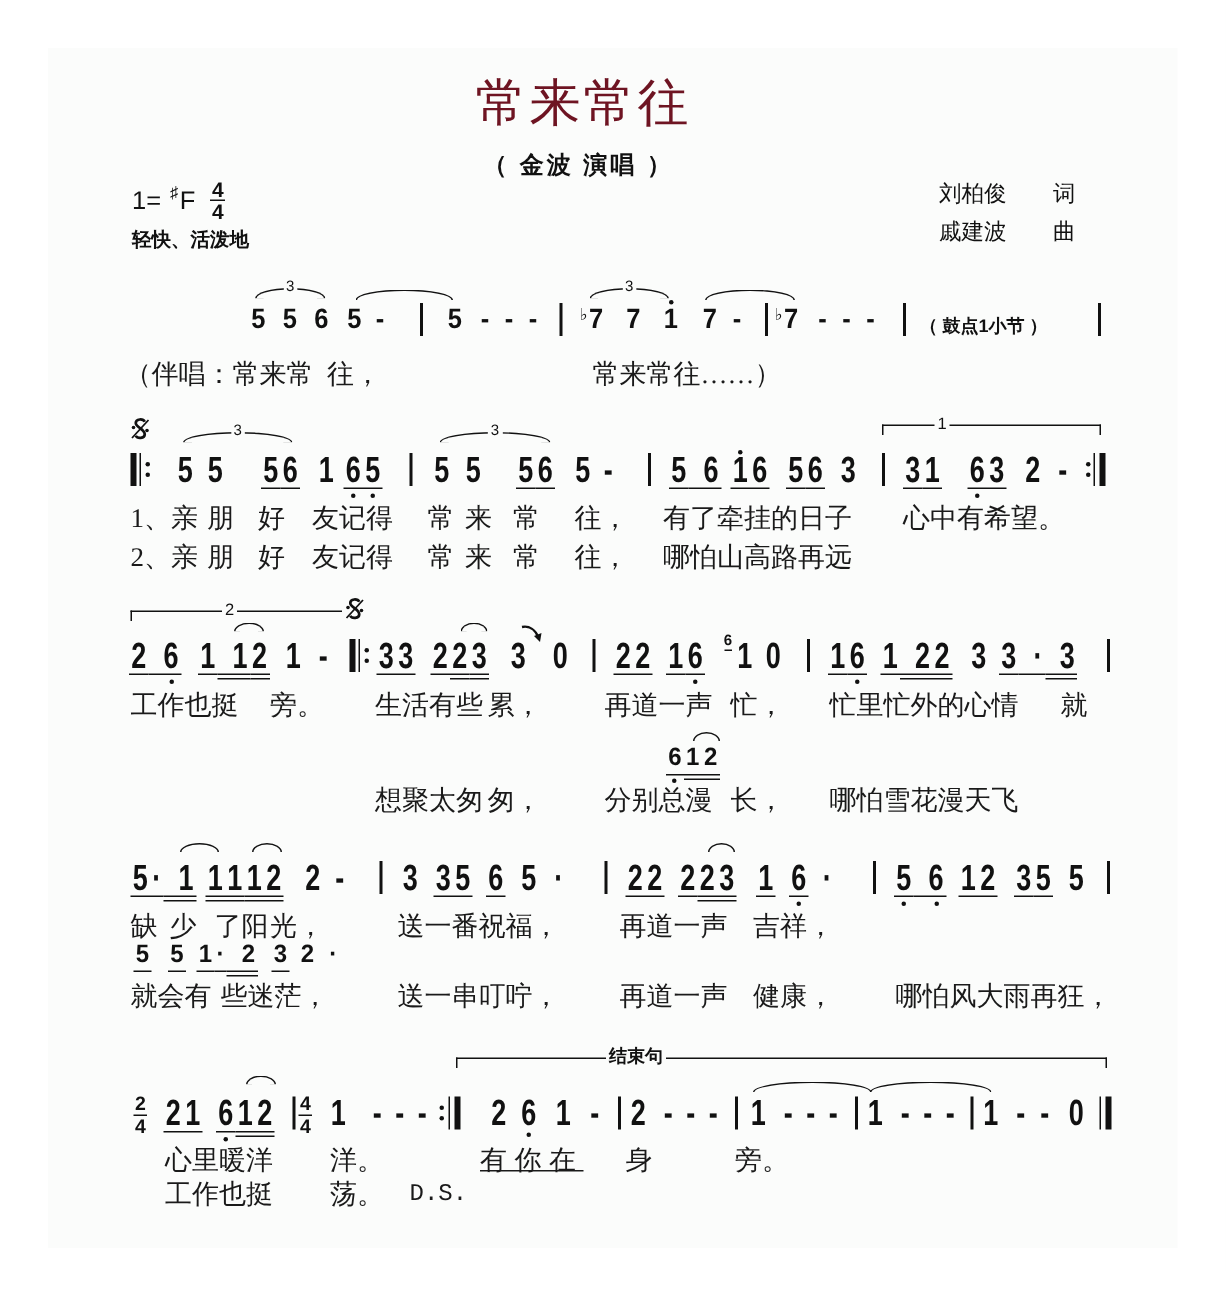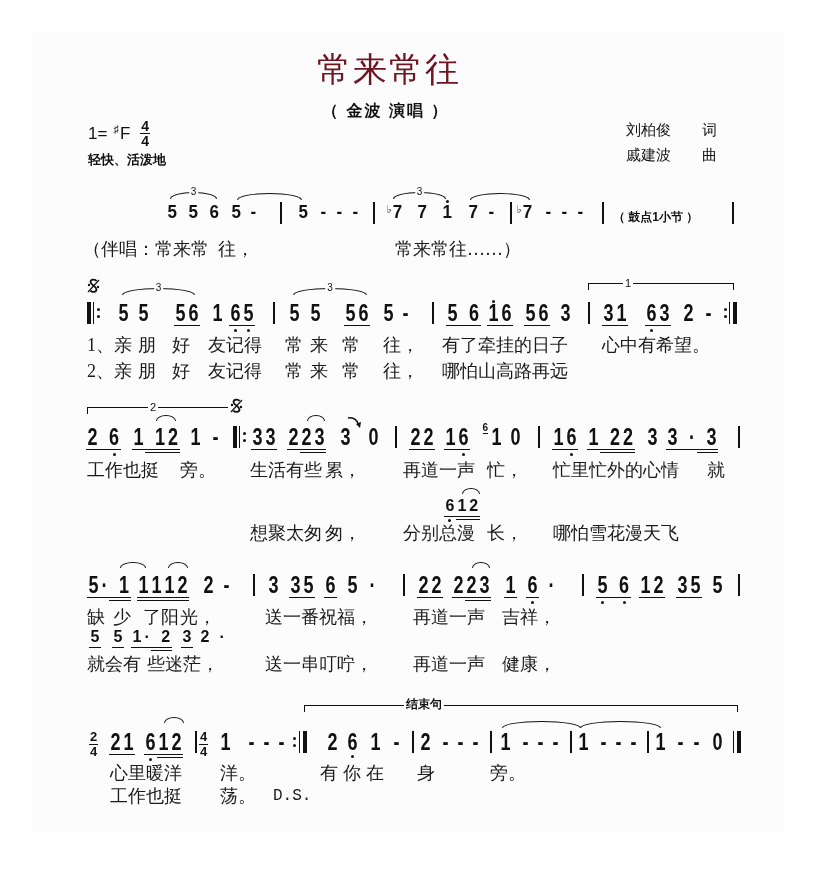--- a/index.html
+++ b/index.html
@@ -45,21 +45,21 @@
   .rep .dot{position:absolute;width:3px;height:3px;background:#111;border-radius:50%;}
 
   .arc{position:absolute;height:7px;border:1.3px solid #111;border-bottom:none;border-radius:50% 50% 0 0 / 100% 100% 0 0;box-sizing:border-box;}
   .tlabel{position:absolute;top:-6px;left:50%;transform:translateX(-50%);font-size:10px;line-height:10px;background:#fbfcfb;padding:0 2px;}
   .volta{position:absolute;height:7px;border-top:1.2px solid #111;border-left:1.2px solid #111;box-sizing:border-box;}
   .volta.closed{border-right:1.2px solid #111;}
   .vlabel{position:absolute;top:-7px;font-size:11px;line-height:12px;background:#fbfcfb;padding:0 2px;white-space:nowrap;}
   .vlabel.ending{font-size:12px;font-weight:bold;top:-8px;}
 
   .lyr{position:absolute;font-family:"Liberation Serif",serif;font-size:18px;line-height:20px;white-space:nowrap;color:#1a1a1a;}
-  .lyr.spaced{letter-spacing:5px;}
+  .lyr.spaced{letter-spacing:5px;text-decoration:underline;}
   .lyr.ds{font-family:"Liberation Mono",monospace;font-size:16px;}
   .lyr.footnote{font-family:"Liberation Sans",sans-serif;font-size:12px;font-weight:bold;}
   .drum{position:absolute;font-size:12px;line-height:14px;font-weight:bold;white-space:nowrap;}
   .tsig{position:absolute;top:-4px;}
   .tsig .frac{font-size:13px;}
   .icon{position:absolute;}
 </style>
 </head>
 <body>
 
@@ -490,20 +490,21 @@
     <span class="lyr" style="left:180px;top:33px">光，</span>
     <span class="lyr" style="left:265px;top:33px">送一番祝福，</span>
     <span class="lyr" style="left:413px;top:33px">再道一声</span>
     <span class="lyr" style="left:502px;top:33px">吉祥，</span>
 
     <span class="lyr" style="left:87px;top:80px">就会有</span>
     <span class="lyr" style="left:147px;top:80px">些迷茫，</span>
     <span class="lyr" style="left:265px;top:80px">送一串叮咛，</span>
     <span class="lyr" style="left:413px;top:80px">再道一声</span>
     <span class="lyr" style="left:502px;top:80px">健康，</span>
+    <span class="lyr" style="left:597px;top:80px">哪怕风大雨再狂，</span>
   </div>
 
   <div class="sys" style="top:731px">
     <div class="tsig" style="left:89px">
       <span class="frac">
           <span class="ft">2</span>
           <span class="fb">4</span>
         </span>
     </div>
     <div class="g" style="left:109px">

